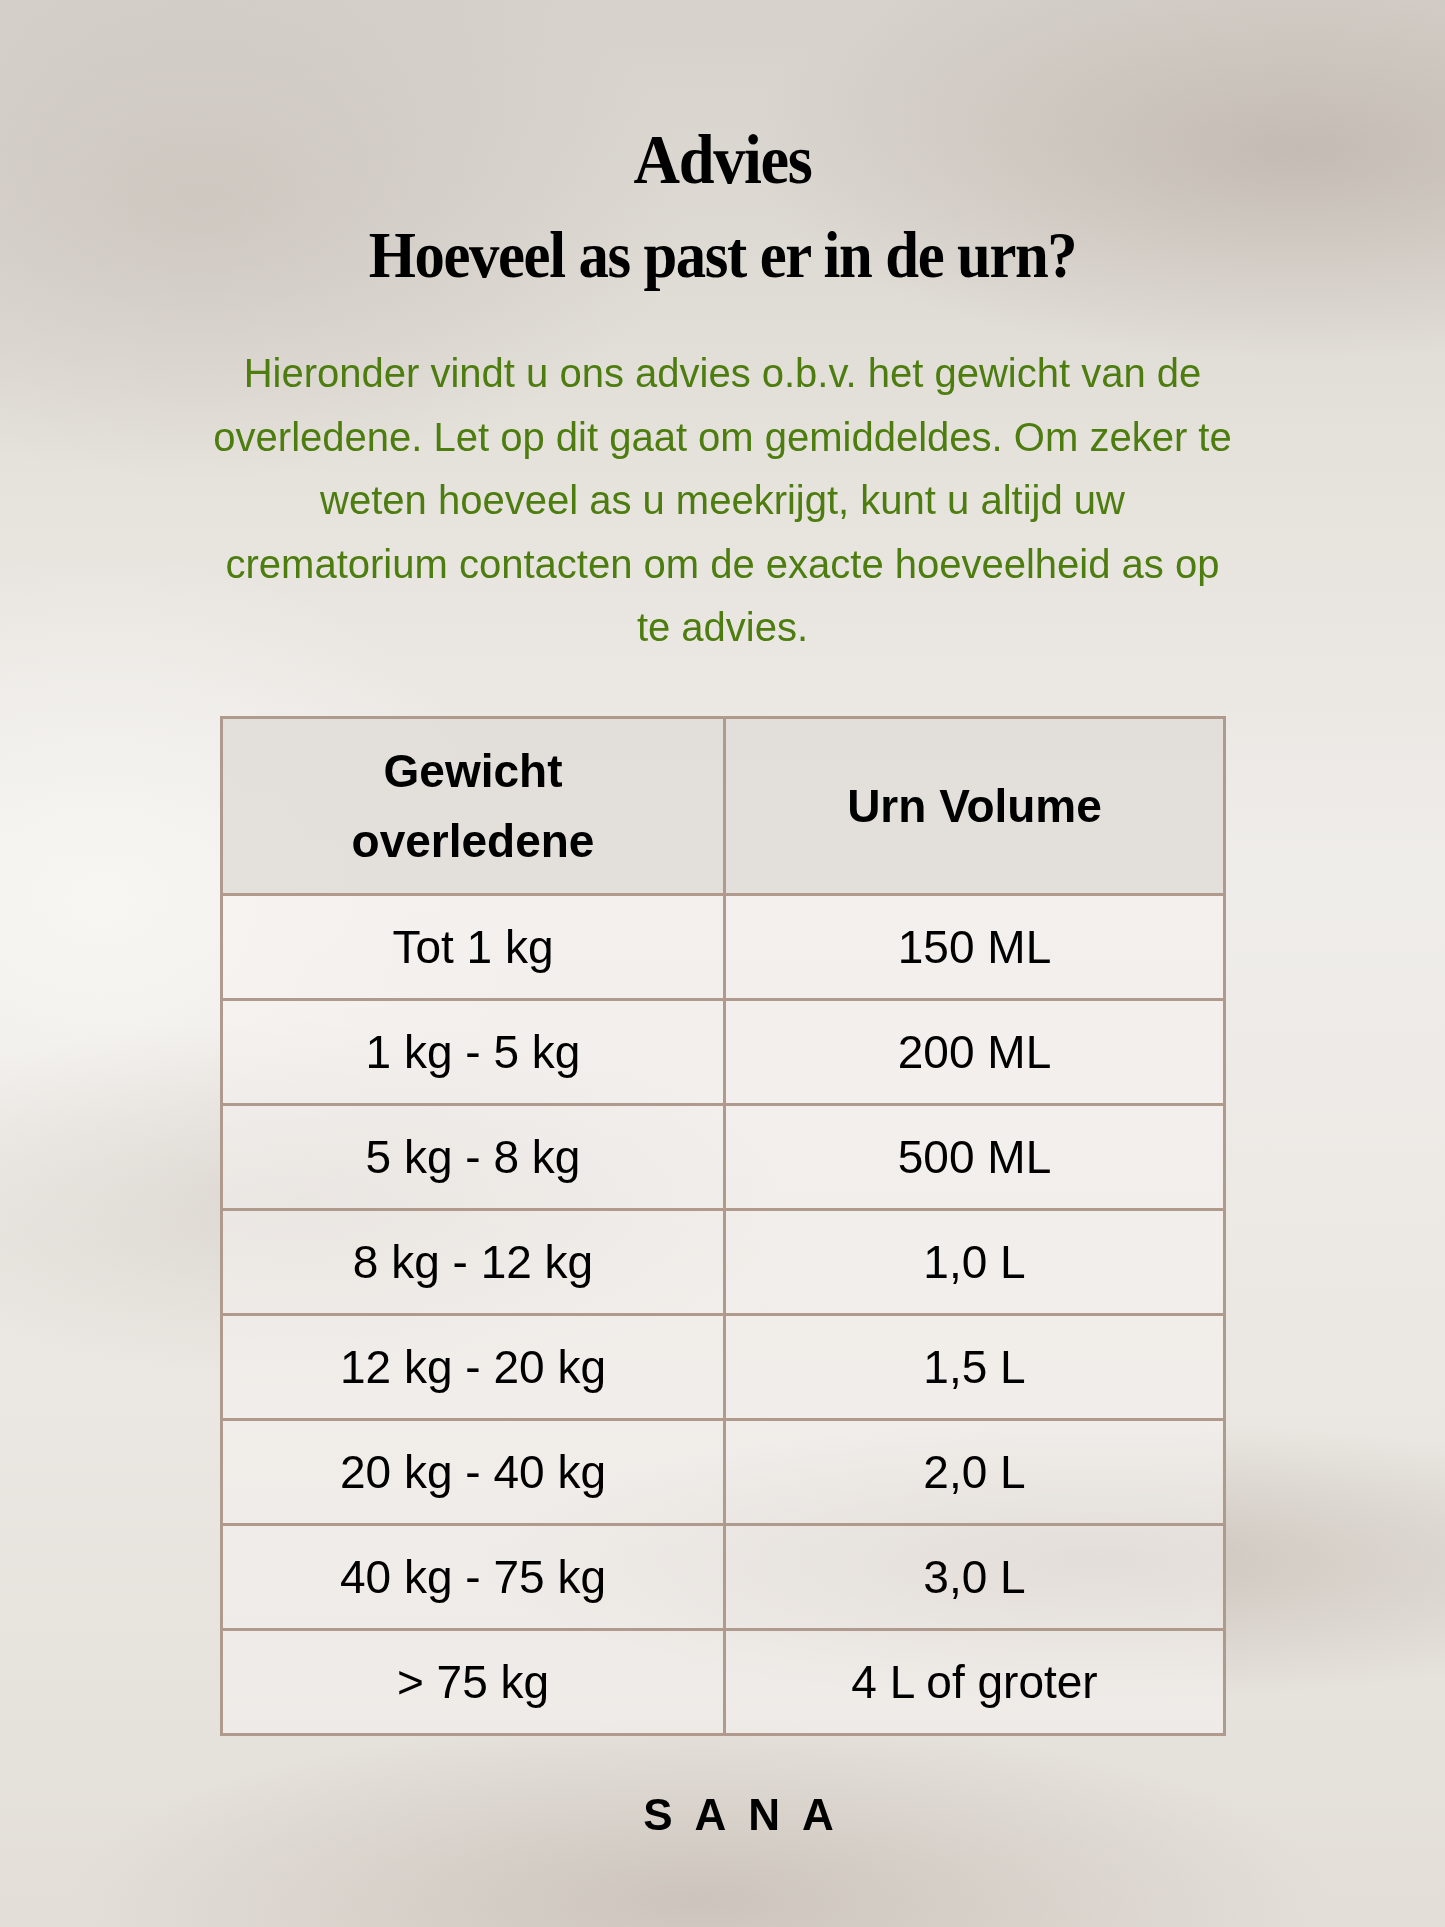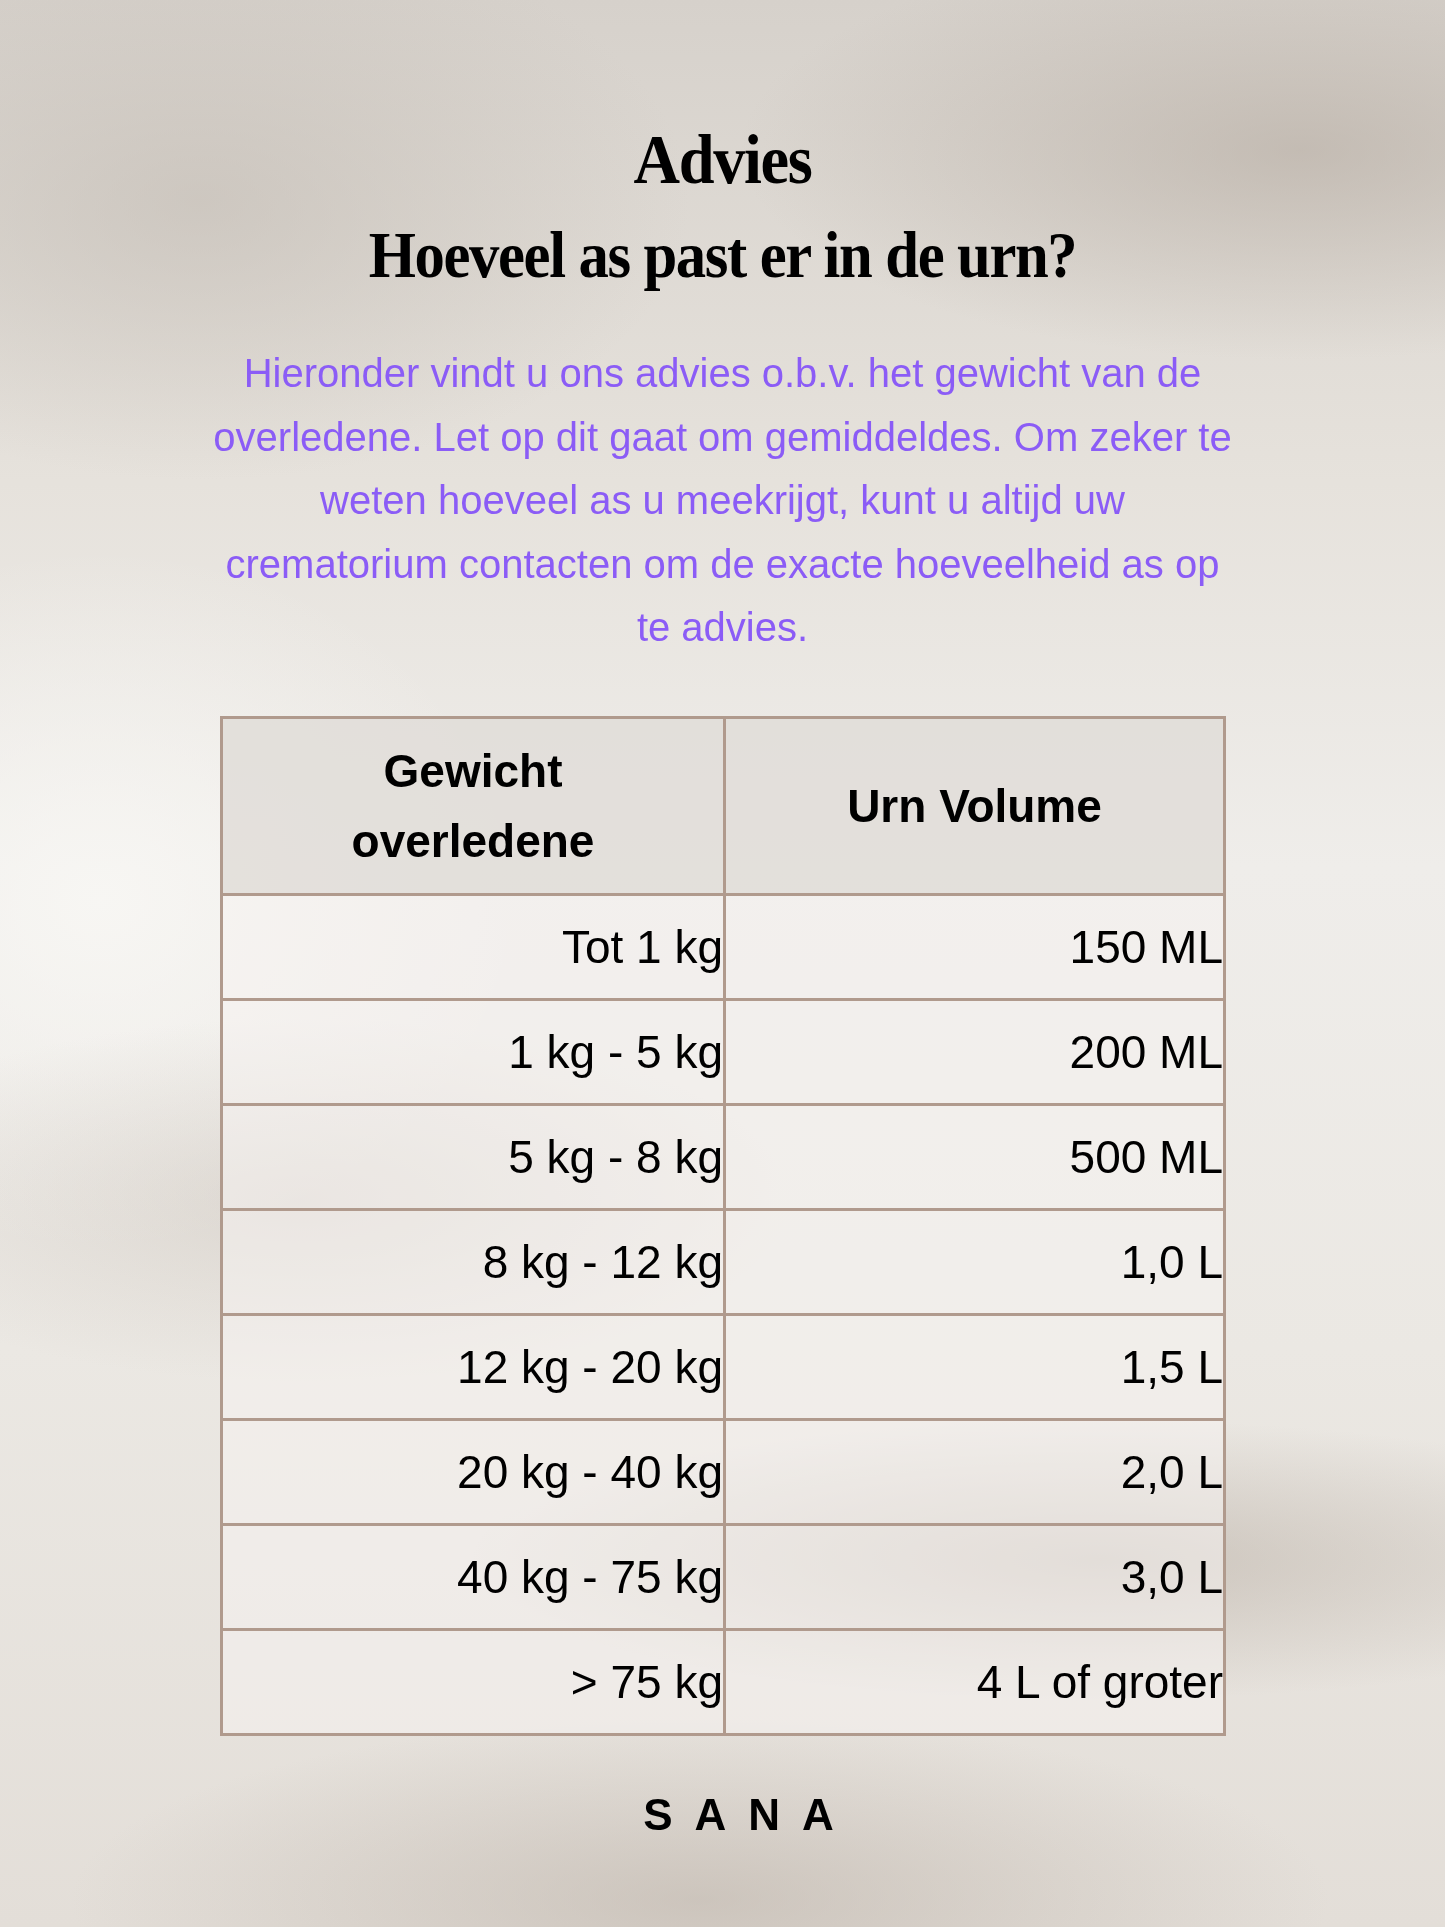--- a/index.html
+++ b/index.html
@@ -19,39 +19,39 @@
     .title1, .title2 {
       position:absolute; left:0; width:1445px; text-align:center;
       font-family:"Liberation Serif", serif; font-weight:bold;
       letter-spacing:-1.5px;
       transform:scaleX(0.92);
     }
     .title1 { top:120px; font-size:70px; line-height:80px; }
     .title2 { top:215px; font-size:66px; line-height:80px; }
     .intro {
       position:absolute; left:130px; width:1185px; top:342px;
-      text-align:center; font-size:40px; line-height:63.5px; color:#8b5cf6;
+      text-align:center; font-size:40px; line-height:63.5px; color:#4d7c0f;
     }
     .intro span { display:block; }
     table.advice {
       position:absolute; left:220px; top:716px; width:1006px;
       border-collapse:collapse;
       padding-left:12px;
     }
     table.advice td, table.advice th {
       border:3px solid #b09a8d; text-align:center; padding:0;
       font-family:"Liberation Sans", sans-serif;
     }
     table.advice th {
       background:rgba(225,221,216,0.85);
       height:174px; font-size:46px; font-weight:bold; line-height:70px;
     }
     table.advice td {
       background:rgba(245,243,240,0.55);
-      height:102px; font-size:46px; font-weight:normal;text-align:right;
+      height:102px; font-size:46px; font-weight:normal;
     }
     table.advice .col1 { width:500px; }
     .brand {
       position:absolute; top:1790px; left:0; width:1445px; text-align:center;
       font-family:"Liberation Sans", sans-serif; font-weight:bold;
       font-size:44px; letter-spacing:22px; padding-left:22px; box-sizing:border-box;margin-left:16px;
     }
   </style>
 </head>
 <body>

